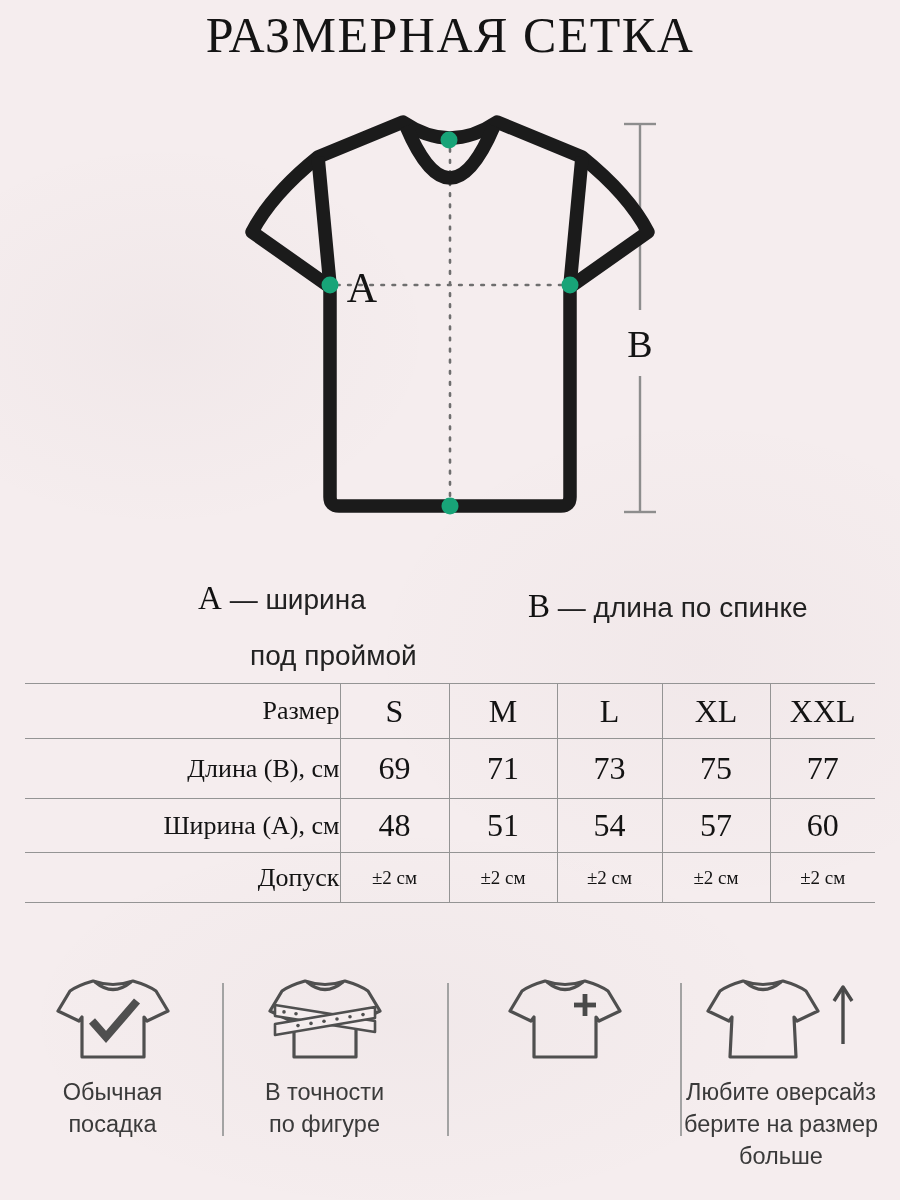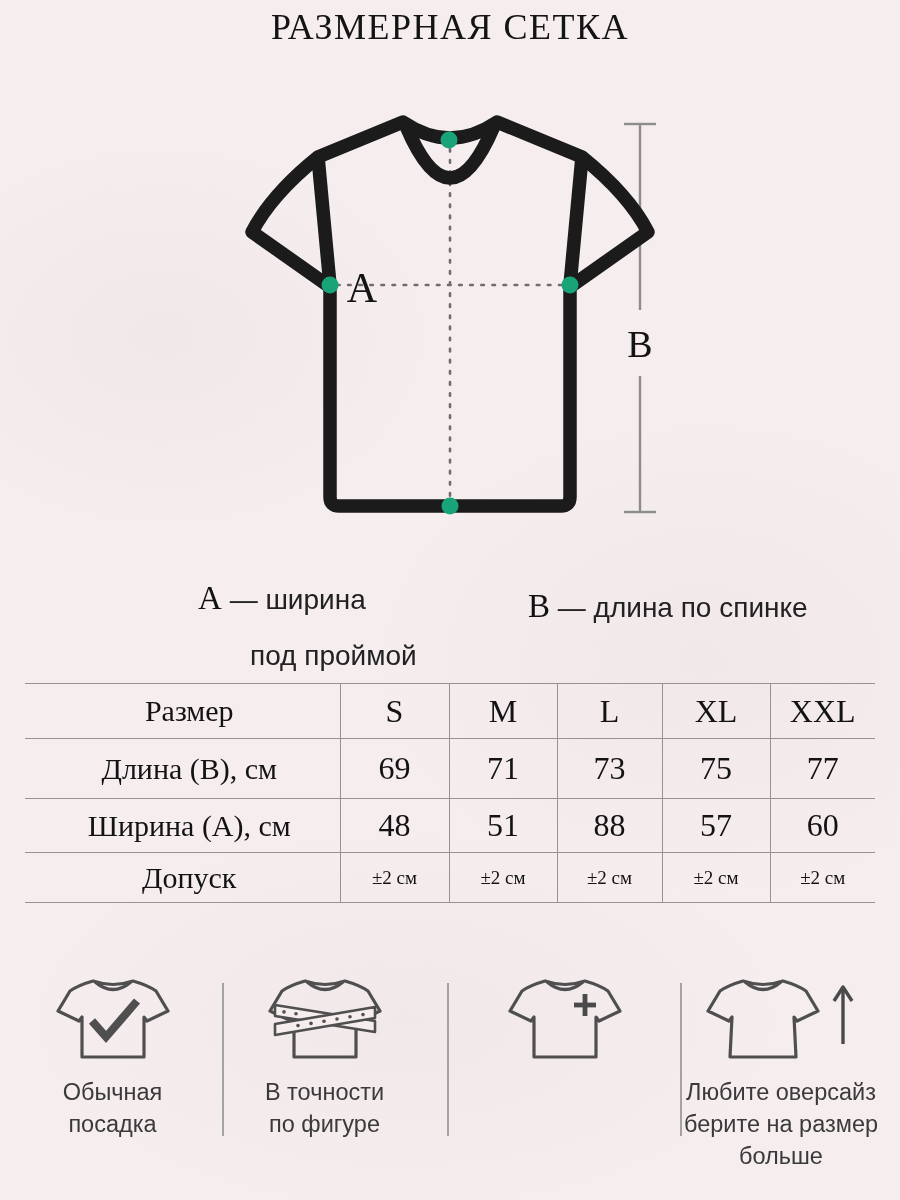--- a/index.html
+++ b/index.html
@@ -10,21 +10,21 @@
     background:
       radial-gradient(ellipse 420px 300px at 18% 28%, rgba(120,90,100,0.035), transparent 65%),
       radial-gradient(ellipse 520px 380px at 78% 55%, rgba(120,80,95,0.03), transparent 65%),
       radial-gradient(ellipse 600px 300px at 45% 85%, rgba(110,85,95,0.03), transparent 65%),
       #f5edee;
     font-family:"Liberation Serif", serif;
     color:#161616;
   }
   .title{
     position:absolute; top:6px; left:0; width:900px;
-    text-align:center; font-size:36px; font-weight:normal;
+    text-align:center; font-size:50px; font-weight:normal;
     letter-spacing:1.5px; margin:0; color:#141414;
     font-family:"Liberation Serif", serif;
   }
   .diagram{ position:absolute; top:95px; left:0; }
 
   
   .legend-a{ position:absolute; left:198px; top:570px; font-size:28px;
     font-family:"Liberation Sans", sans-serif; color:#222; line-height:56px;}
   .legend-b{ position:absolute; left:528px; top:583px; font-size:28px;
     font-family:"Liberation Sans", sans-serif; color:#222; line-height:46px;}
@@ -36,21 +36,21 @@
     position:absolute; top:683px; left:25px; width:850px;
     border-collapse:collapse; table-layout:fixed;
     font-family:"Liberation Serif", serif; color:#131313;
   }
   .size-table td, .size-table th{
     border:1.5px solid #949494;
     font-weight:normal; font-size:32px;
     text-align:center; vertical-align:middle; padding:0;
   }
   .size-table td:first-child, .size-table th:first-child{
-    text-align:center; padding-left:14px; border-left:none; font-size:30px;
+    text-align:right; padding-left:14px; border-left:none; font-size:26px;
   }
   .size-table td:last-child, .size-table th:last-child{ border-right:none; }
   .row-header{ height:55px; }
   .row-length{ height:60px; font-size:33px; }
   .row-width{ height:54px; font-size:33px; }
   .row-tolerance{ height:50px;margin-top:8px; }
   .row-tolerance td{ font-size:19px; }
 
   
   .tips{ position:absolute; top:950px; left:0; width:900px; height:240px; }
@@ -147,21 +147,21 @@
       <td>69</td>
       <td>71</td>
       <td>73</td>
       <td>75</td>
       <td>77</td>
     </tr>
     <tr class="row-width">
       <td>Ширина (А), см</td>
       <td>48</td>
       <td>51</td>
-      <td>88</td>
+      <td>54</td>
       <td>57</td>
       <td>60</td>
     </tr>
     <tr class="row-tolerance">
       <td>Допуск</td>
       <td>±2 см</td>
       <td>±2 см</td>
       <td>±2 см</td>
       <td>±2 см</td>
       <td>±2 см</td>

